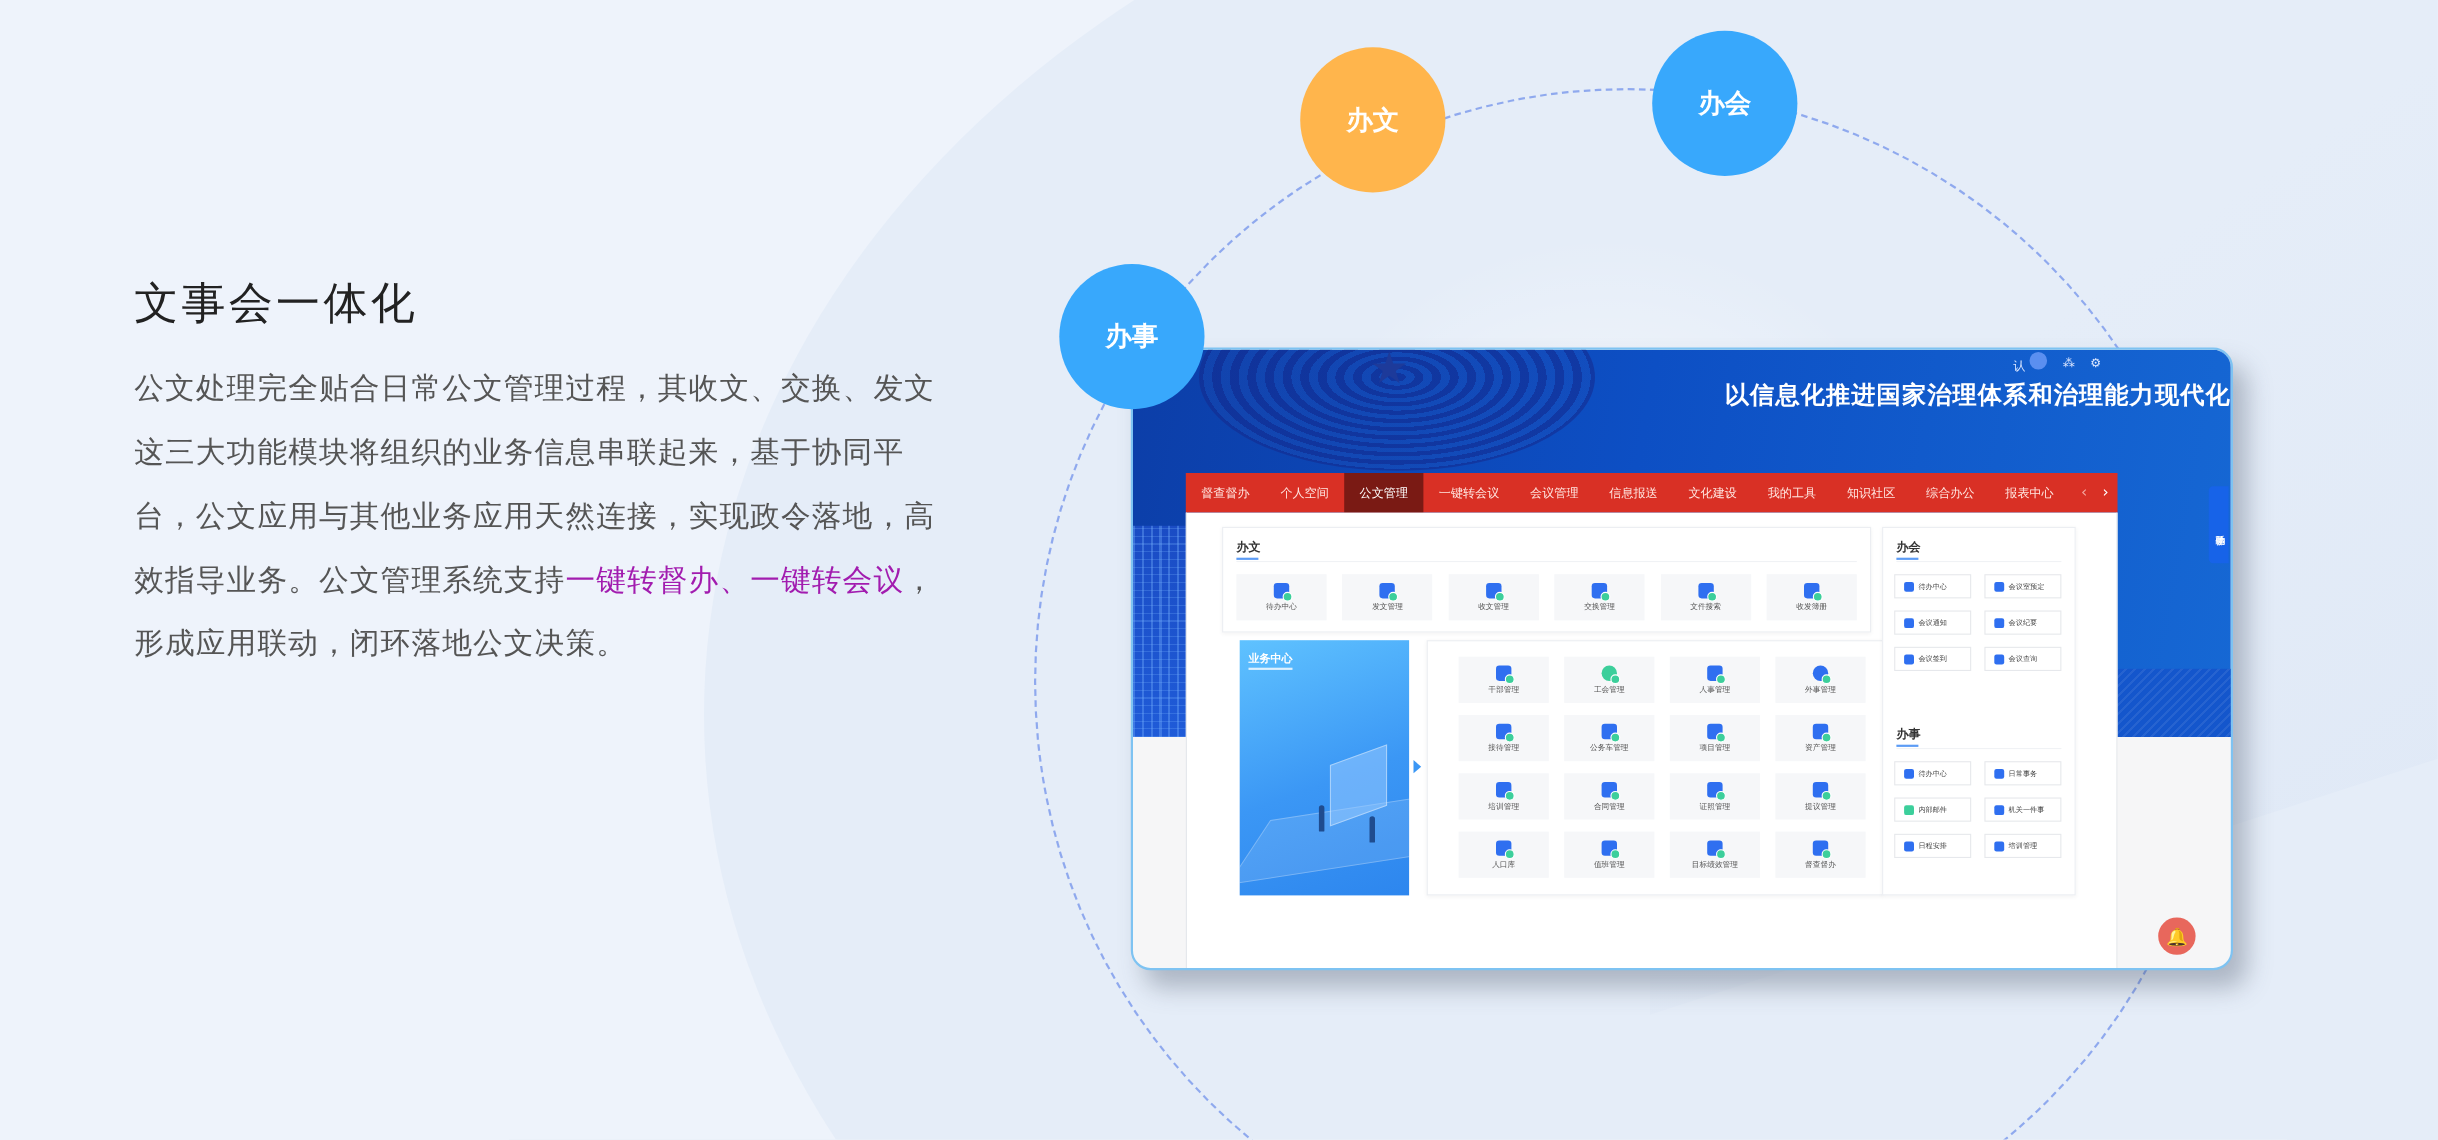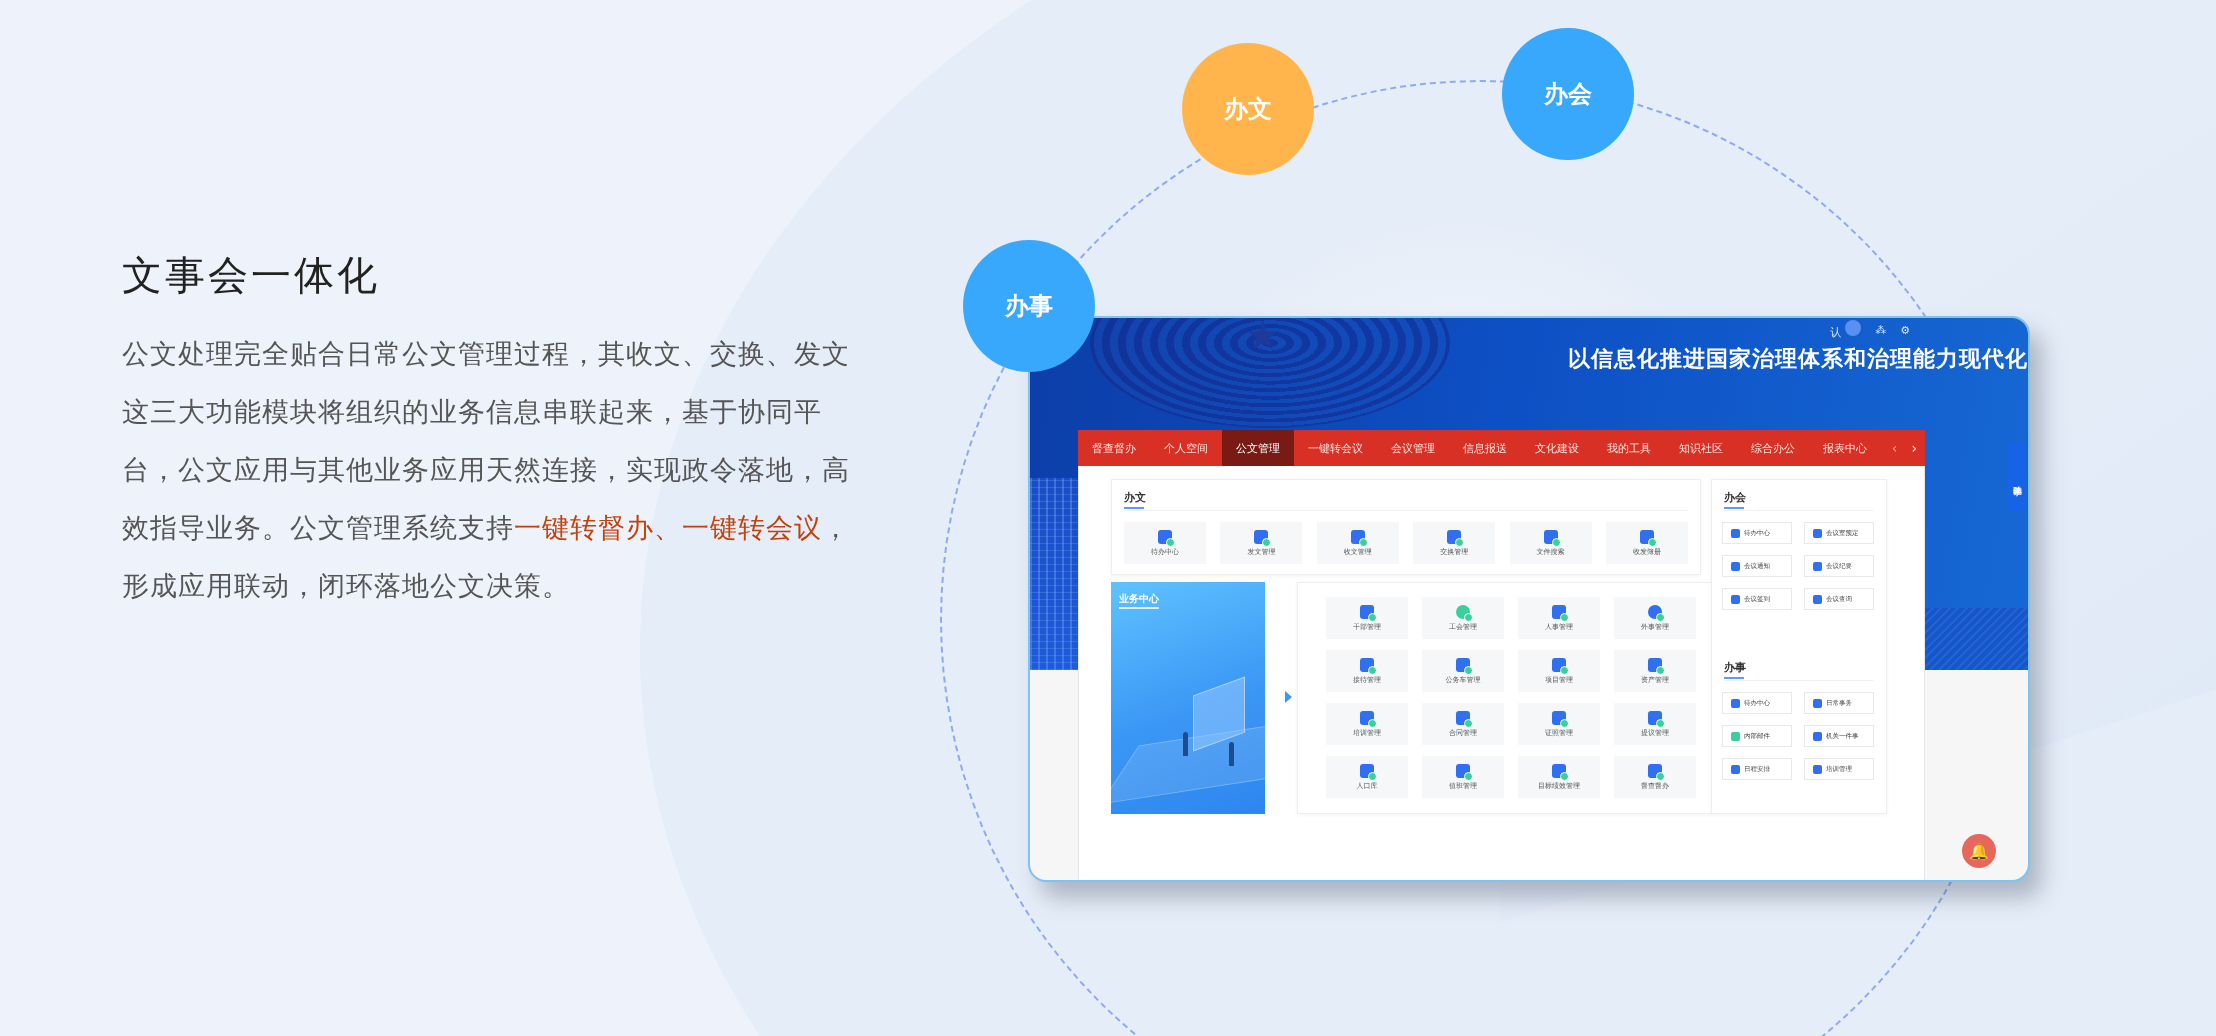--- a/index.html
+++ b/index.html
@@ -20,21 +20,21 @@
   }
   .bg-glow {
     position: absolute; left: 1150px; top: 210px; width: 620px; height: 620px;
     border-radius: 50%; background: radial-gradient(circle, rgba(255,255,255,0.7) 0%, rgba(255,255,255,0) 70%);
   }
 
   
   .intro { position: absolute; left: 122px; top: 248px; width: 730px; }
   .intro h1 { font-size: 40px; font-weight: normal; color: #222; letter-spacing: 3px; margin-bottom: 22px; }
   .intro p { font-size: 27px; line-height: 58px; color: #555; letter-spacing: 1px; }
-  .intro .hl { color: #c2410c; }
+  .intro .hl { color: #a21caf; }
 
   
   .orbit {
     position: absolute; left: 940px; top: 80px; width: 1080px; height: 1080px;
     border-radius: 50%; border: 2px dashed #8fa9ee;
   }
   .bubble {
     position: absolute; width: 132px; height: 132px; border-radius: 50%;
     display: flex; align-items: center; justify-content: center;
     color: #fff; font-size: 24px; font-weight: bold; z-index: 5;
@@ -104,21 +104,21 @@
   .card-line { position: absolute; left: 12px; right: 12px; top: 30px; height: 1px; background: #f0f2f5; }
 
   .banwen { left: 32px; top: 13px; width: 590px; height: 96px; }
   .bw-grid { position: absolute; left: 12px; top: 42px; right: 12px; display: flex; justify-content: space-between; }
   .tile { width: 82px; height: 42px; background: #f6f7f9; display: flex; flex-direction: column; align-items: center; justify-content: center; gap: 3px; }
   .tile-icon { width: 14px; height: 14px; border-radius: 3px; background: #2f6ff0; position: relative; }
   .tile-icon::after { content: ""; position: absolute; right: -3px; bottom: -3px; width: 7px; height: 7px; border-radius: 50%; background: #3ccf9b; border: 1px solid #fff; }
   .tile-label { font-size: 7px; color: #555; white-space: nowrap; }
 
   .biz-banner {
-    position: absolute; left: 32px; top: 116px; width: 154px; height: 232px;
+    position: absolute; left: 48px; top: 116px; width: 154px; height: 232px;
     background: linear-gradient(160deg, #5fc2ff 0%, #3b97f5 55%, #2d86ee 100%);
     overflow: hidden;
   }
   .biz-banner .bt { position: absolute; left: 8px; top: 10px; color: #fff; font-size: 10px; font-weight: bold; }
   .biz-banner .bt::after { content: ""; position: absolute; left: 0; top: 15px; width: 40px; height: 2px; background: rgba(255,255,255,0.8); }
   .iso-block { position: absolute; left: 82px; top: 104px; width: 52px; height: 56px; background: rgba(150,200,255,0.55); transform: skewY(-20deg); border: 1px solid rgba(255,255,255,0.4); }
   .iso-floor { position: absolute; left: 18px; top: 150px; width: 150px; height: 60px; background: rgba(255,255,255,0.12); transform: skewX(-40deg) rotate(-10deg); border: 1px solid rgba(255,255,255,0.25); }
   .iso-person { position: absolute; width: 5px; height: 24px; background: #1f4c8f; border-radius: 3px 3px 1px 1px; }
   .biz-arrow { position: absolute; left: 206px; top: 225px; width: 0; height: 0; border-top: 6px solid transparent; border-bottom: 6px solid transparent; border-left: 7px solid #3b97f5; }
 

